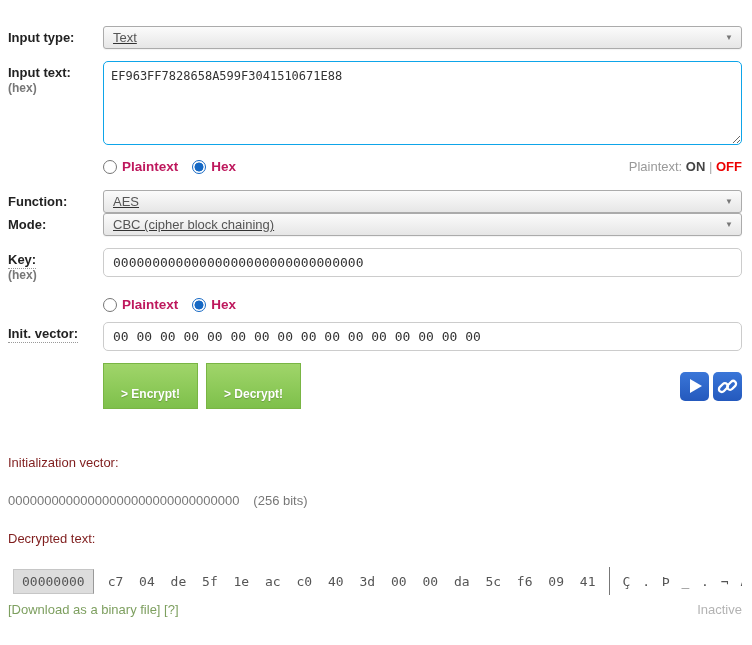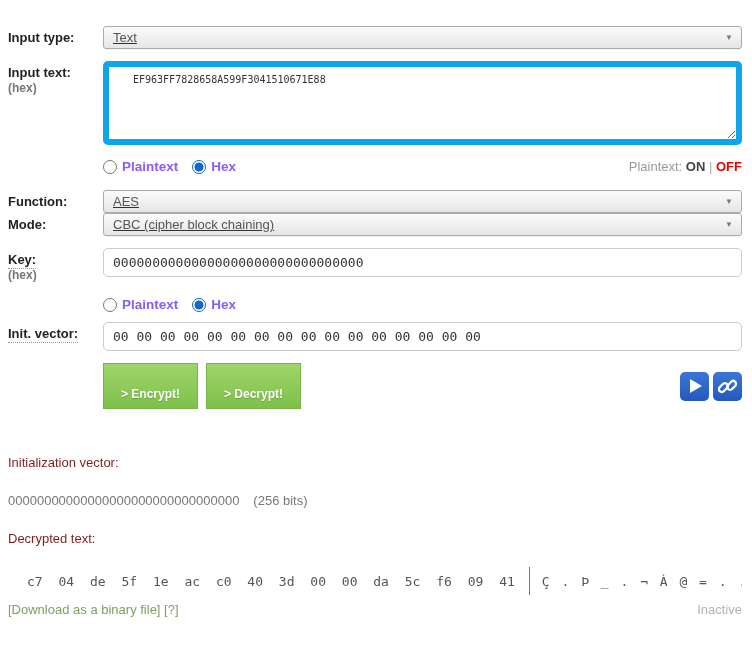--- a/index.html
+++ b/index.html
@@ -22,41 +22,41 @@
     position:relative; height:23px; line-height:21px; padding:0 22px 0 9px;
     border:1px solid #ababab; border-radius:3px; color:#555; font-size:13px;
     background:linear-gradient(#fbfbfb, #e6e6e6); cursor:pointer;
     box-shadow:0 1px 1px rgba(0,0,0,0.05);
     white-space:nowrap; overflow:hidden;
   }
   .select .arrow { position:absolute; right:8px; top:0; font-size:8px; color:#777; line-height:22px; }
 
   textarea.input-text {
     width:100%; height:84px; resize:vertical;
-    border:6px solid #0ea5e9; border-radius:5px; padding:7px 24px;
-    font-family:"DejaVu Sans Mono", monospace; font-size:10px; color:#333;
+    border:1px solid #0ea5e9; border-radius:5px; padding:7px 7px;
+    font-family:"DejaVu Sans Mono", monospace; font-size:12px; color:#333;
     outline:none; background:#fff;
   }
   input.hexfield {
     width:100%; height:29px; border:1px solid #ccc; border-radius:5px;
     padding:0 9px; font-family:"DejaVu Sans Mono", monospace; font-size:13px; color:#333;
     outline:none; background:#fff;
   }
 
   .radio-row { display:flex; align-items:center; margin-left:95px; font-size:13.5px; }
   .radio-opt { display:flex; align-items:center; margin-right:14px; cursor:pointer; }
   .radio {
     width:14px; height:14px; border-radius:50%; border:1px solid #767676; background:#fff;
     display:inline-block; margin-right:5px; flex:none;
   }
   .radio.checked {
     border:1px solid #1568c4;
     background:radial-gradient(circle, #1568c4 0 4.2px, #fff 4.8px);
   }
-  .radio-label { font-weight:bold; color:#8b5cf6; }
+  .radio-label { font-weight:bold; color:#be185d; }
 
   .autodetect { margin-left:auto; font-size:13px; color:#999; }
   .autodetect .on { color:#444; font-weight:bold; cursor:pointer; }
   .autodetect .sep { color:#aaa; }
   .autodetect .off { color:#ec0000; font-weight:bold; cursor:pointer; }
 
   .btn-row { display:flex; align-items:center; margin-left:95px; }
   .btn-green {
     border:1px solid #79b544; border-radius:0; margin-right:8px;
     background:linear-gradient(#a0d56a, #7ec04b);
@@ -197,20 +197,21 @@
 
   <div class="out-label" style="margin-top:46px;">Initialization vector:</div>
 
   <div class="out-value" style="margin-top:23px;">
     <span>00000000000000000000000000000000</span><span class="bits">(256 bits)</span>
   </div>
 
   <div class="out-label" style="margin-top:23px;">Decrypted text:</div>
 
   <div class="hexdump" style="margin-top:21px;">
+    <span class="offset-box">00000000</span>
     <span class="hex-bytes">c7 04 de 5f 1e ac c0 40 3d 00 00 da 5c f6 09 41</span>
     <span class="vsep"></span>
     <span class="ascii-chars">Ç . Þ _ . ¬ À @ = . . Ú \ ö . A</span>
   </div>
 
   <div class="footer-row" style="margin-top:7px;">
     <span class="dl-links">
       <a>[Download as a binary file]</a>
       <a>[?]</a>
     </span>

